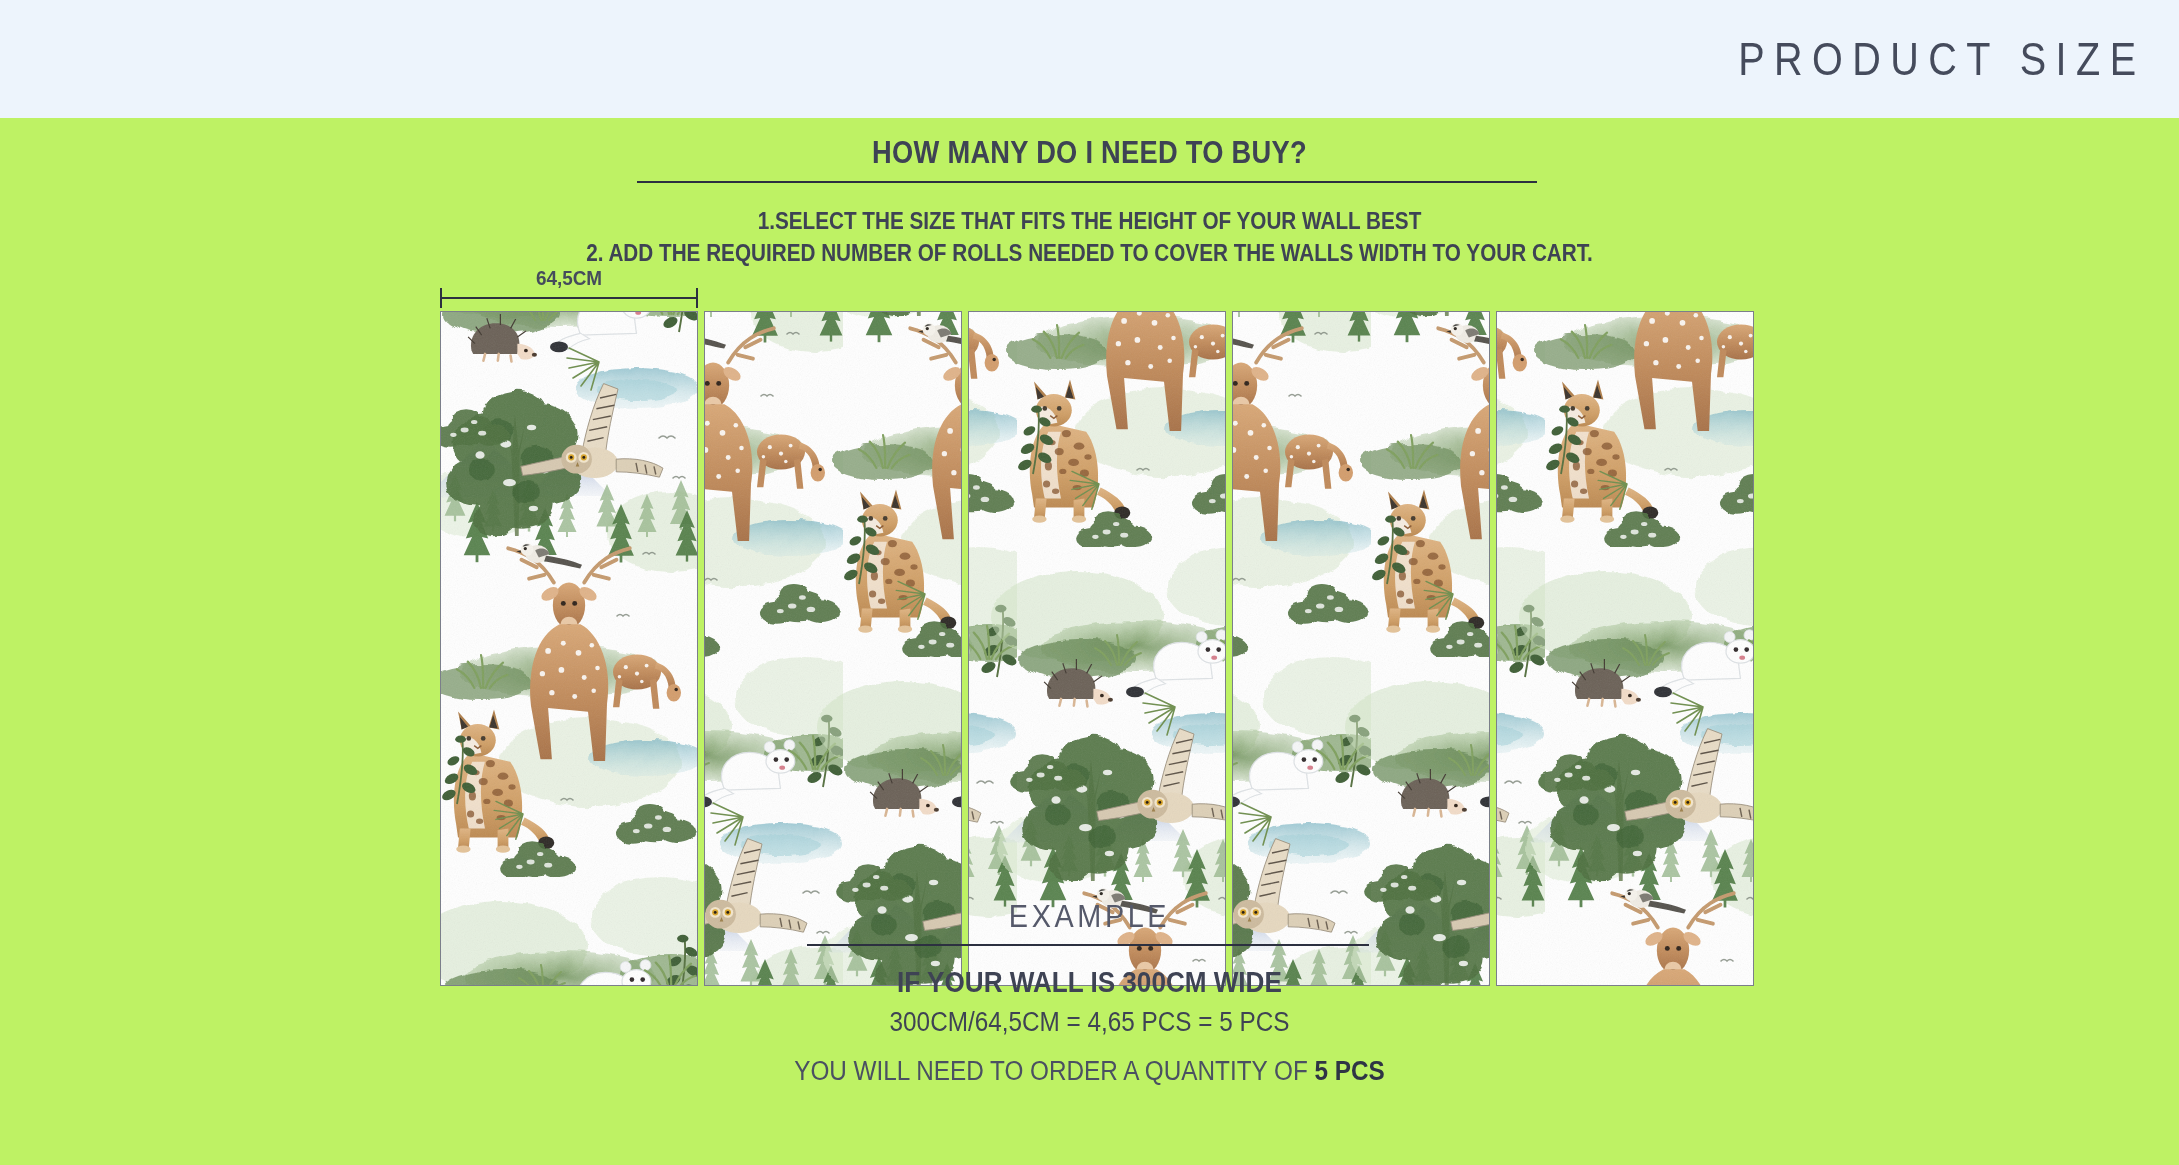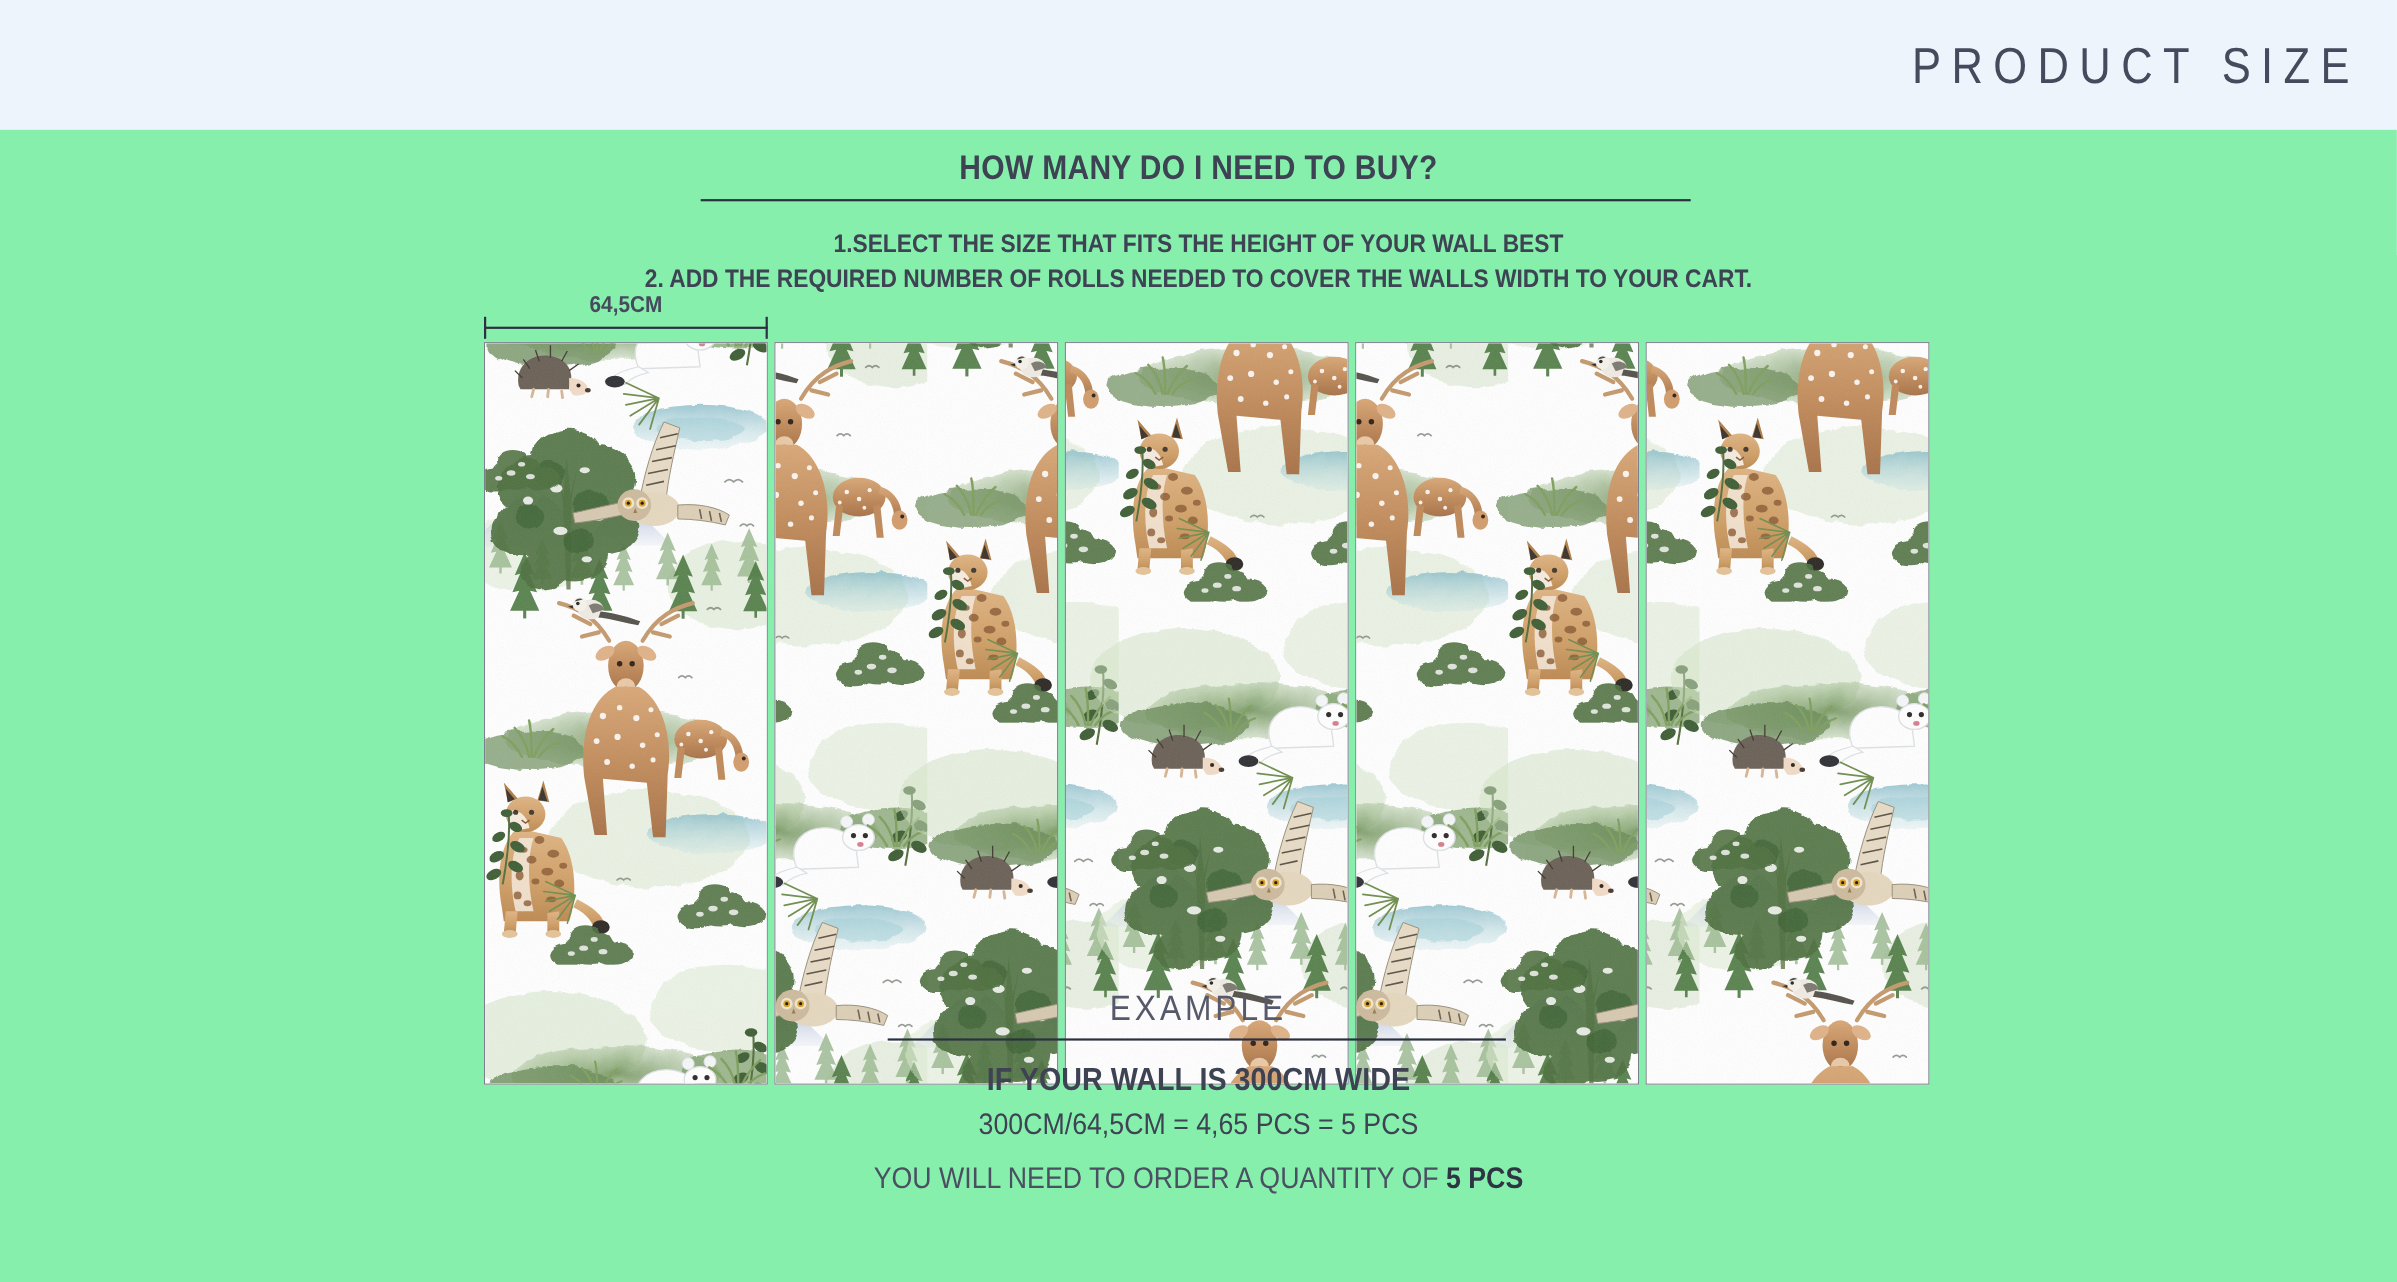--- a/index.html
+++ b/index.html
@@ -21,21 +21,21 @@
     font-size:46px;
     letter-spacing:11px;
     font-weight:300;
     color:#454b5c;
     transform:scaleX(0.86);
     white-space:nowrap;
   }
   
   .body-area{
     position:absolute;left:0;top:118px;width:2179px;height:1047px;
-    background:#86efac;
+    background:#bef264;
   }
   .sub-title{
     position:absolute;top:17px;left:0;width:2179px;text-align:center;
     font-size:31px;font-weight:700;letter-spacing:.3px;color:#3e4354;
     transform:scaleX(0.88);
   }
   .rule-top{
     position:absolute;top:63px;left:637px;width:900px;height:2px;
     background:#2c3040;
   }

